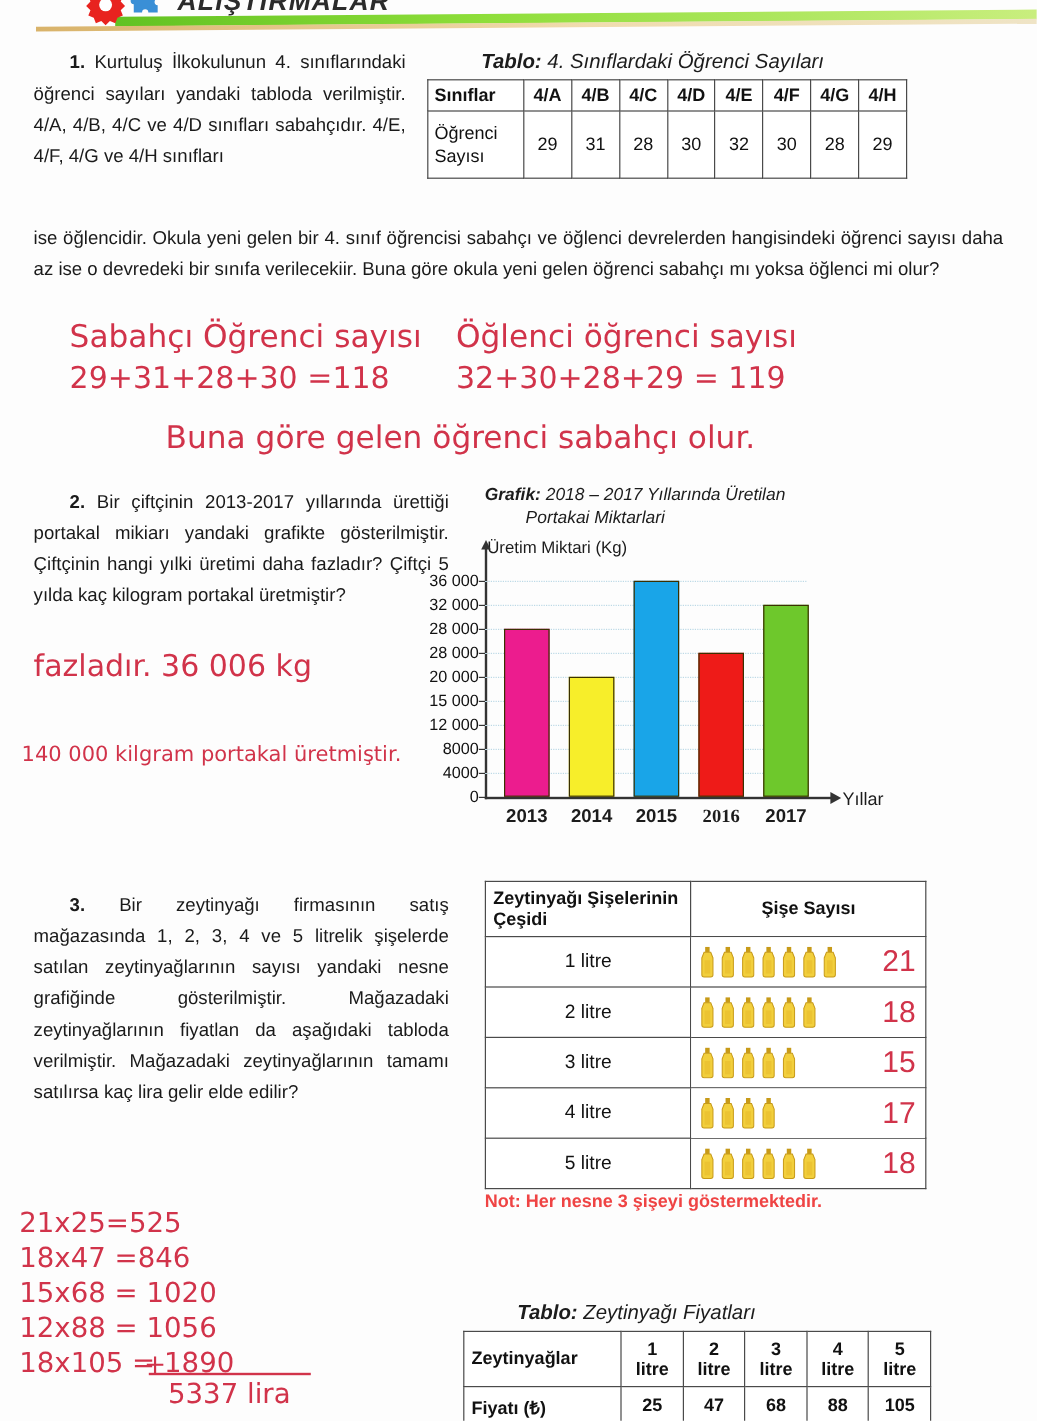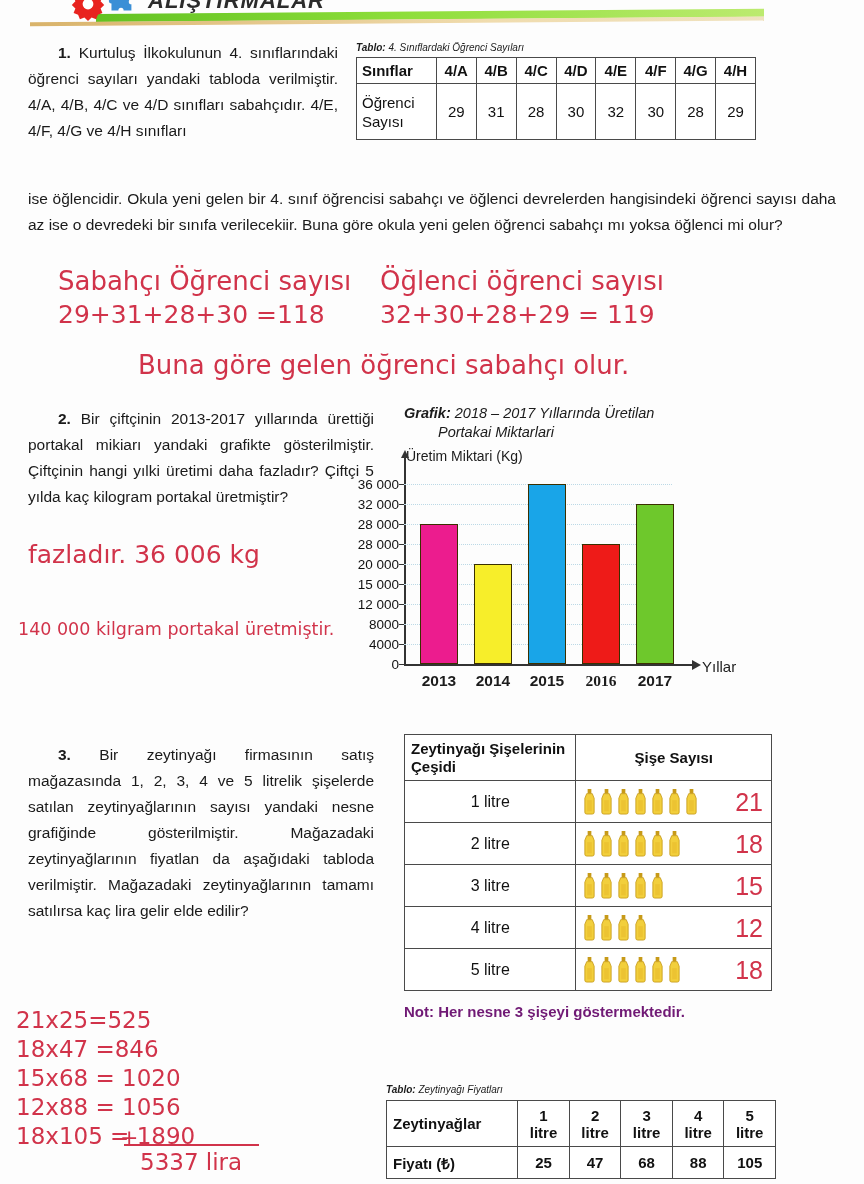--- a/index.html
+++ b/index.html
@@ -8,21 +8,21 @@
     width: 864px; height: 1184px;
     background: #fdfdfd;
     font-family: "Liberation Sans", sans-serif;
     position: relative;
     overflow: hidden;
     color: #1c1c1c;
   }
 
   
   .header {
-    position: absolute; left: 0; top: 0; width: 764px; height: 30px;
+    position: absolute; left: 0; top: 0; width: 864px; height: 30px;
     overflow: hidden;
   }
   .hdr-title {
     position: absolute; left: 148px; top: -12px;
     font-size: 22px; font-weight: bold; font-style: italic;
     letter-spacing: 1px; color: #2b2b2b; white-space: nowrap;
   }
   .gear-icon {
     position: absolute; left: 70px; top: -14px; width: 36px; height: 36px;
   }
@@ -54,22 +54,23 @@
   }
 
   
   #q1-left {
     position: absolute; left: 28px; top: 40px; width: 310px;
   }
   #q1-table-wrap {
     position: absolute; left: 356px; top: 42px; width: 400px;
   }
   .tbl-caption {
-    font-size: 10px; font-style: italic; margin-bottom: 4px;
+    font-size: 17px; font-style: italic; margin-bottom: 4px;
     white-space: nowrap;
+    margin-left: 45px;
   }
   .tbl-caption b { font-style: italic; font-weight: bold; }
 
   table.book { border-collapse: collapse; }
   table.book td, table.book th {
     border: 1.4px solid #4a4a4a;
     text-align: center; font-size: 15px; color: #111;
     background: #fff;
   }
   th.cyan { background: #84e1de; font-weight: bold; font-size: 14.5px; }
@@ -200,21 +201,21 @@
   #pict-table td.bottles {
     height: 42px; text-align: left; padding: 0 6px; position: relative;
   }
   .bottle-row { display: flex; align-items: center; gap: 2px; height: 100%; }
   .bottle { width: 15px; height: 26px; flex: none; }
   .pcount {
     position: absolute; right: 8px; top: 50%; transform: translateY(-50%);
     font-size: 25px; color: #d1334a; font-weight: 400;
   }
   #pict-note {
-    margin-top: 12px; font-size: 15px; color: #701a75; font-weight: bold;
+    margin-top: 2px; font-size: 15px; color: #ef4444; font-weight: bold;
   }
 
   #price-block { position: absolute; left: 386px; top: 1084px; width: 390px; }
   #price-table { margin-top: 5px; }
   #price-table th.cyan.lbl {
     width: 132px; text-align: left; padding-left: 6px; height: 46px;
   }
   #price-table th.cyan.lt { width: 52px; line-height: 17px; height: 46px; }
   #price-table td.fi {
     height: 32px; text-align: left; padding-left: 6px; font-size: 15px;
@@ -517,21 +518,21 @@
                 <rect x="6" y="0" width="4" height="5" fill="#c79a18"></rect>
                 <path d="M5 5 h6 l2 5 v15 a2 2 0 0 1-2 2 H5 a2 2 0 0 1-2-2 V10z" fill="#f2cf3c" stroke="#c79a18" stroke-width="0.9"></path>
                 <path d="M5.5 12 h5 v12 h-5z" fill="#e8b92a" opacity="0.55"></path>
               </svg>
               <svg viewBox="0 0 16 28" class="bottle">
                 <rect x="6" y="0" width="4" height="5" fill="#c79a18"></rect>
                 <path d="M5 5 h6 l2 5 v15 a2 2 0 0 1-2 2 H5 a2 2 0 0 1-2-2 V10z" fill="#f2cf3c" stroke="#c79a18" stroke-width="0.9"></path>
                 <path d="M5.5 12 h5 v12 h-5z" fill="#e8b92a" opacity="0.55"></path>
               </svg>
             </div>
-            <span class="pcount">12</span>
+            <span class="pcount">17</span>
           </td>
         </tr>
         <tr>
           <td class="lit">5 litre</td>
           <td class="bottles">
             <div class="bottle-row">
               <svg viewBox="0 0 16 28" class="bottle">
                 <rect x="6" y="0" width="4" height="5" fill="#c79a18"></rect>
                 <path d="M5 5 h6 l2 5 v15 a2 2 0 0 1-2 2 H5 a2 2 0 0 1-2-2 V10z" fill="#f2cf3c" stroke="#c79a18" stroke-width="0.9"></path>
                 <path d="M5.5 12 h5 v12 h-5z" fill="#e8b92a" opacity="0.55"></path>

